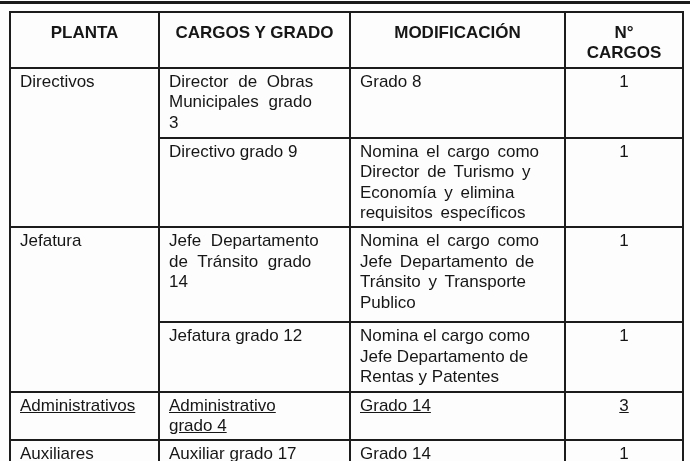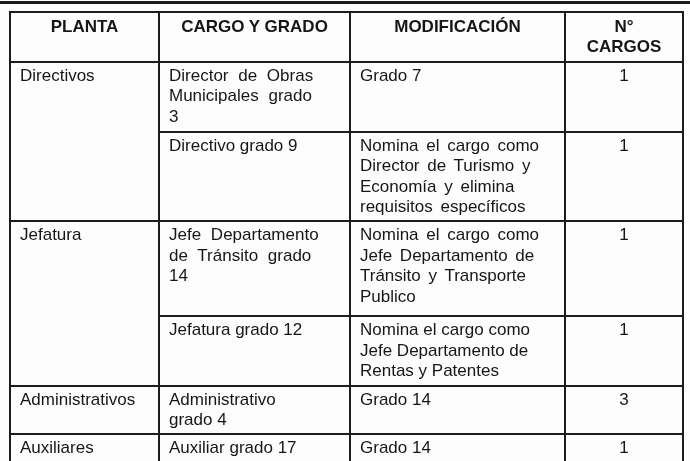--- a/index.html
+++ b/index.html
@@ -44,28 +44,28 @@
     vertical-align: top;
     font-size: 17px;
     line-height: 1.2;
     padding: 3px 9px 3px 9px;
     white-space: pre-line;
     overflow: hidden;
   }
   table.doc-table th {
     font-weight: bold;
     text-align: center;
-    padding-top: 4px;
+    padding-top: 10px;
   }
   thead tr        { height: 41px; }
   tbody tr.r1     { height: 70px; margin-left: 24px; }
   tbody tr.r2     { height: 89px; padding-left: 30px; }
   tbody tr.r3     { height: 95px; }
   tbody tr.r4     { height: 63px; }
-  tbody tr.r5     { height: 46px; }
+  tbody tr.r5     { height: 46px; text-decoration: underline; }
   tbody tr.r6     { height: 26px; }
 
   td.num { text-align: center; }
   td.wide  { word-spacing: 5px; }  
   td.widem { word-spacing: 3px; }
 </style>
 </head>
 <body>
 
 <div class="page">
@@ -74,33 +74,33 @@
   <table class="doc-table">
     <colgroup>
       <col class="c1">
         <col class="c2">
         <col class="c3">
         <col class="c4">
     </colgroup>
     <thead>
       <tr>
         <th>PLANTA</th>
-        <th>CARGO Y GRADO</th>
+        <th>CARGOS Y GRADO</th>
         <th>MODIFICACIÓN</th>
         <th>N°
 CARGOS</th>
       </tr>
     </thead>
     <tbody>
       <tr class="r1">
         <td rowspan="2">Directivos</td>
         <td class="wide">Director de Obras
 Municipales grado
 3</td>
-        <td>Grado 7</td>
+        <td>Grado 8</td>
         <td class="num">1</td>
       </tr>
       <tr class="r2">
         <td>Directivo grado 9</td>
         <td class="widem">Nomina el cargo como
 Director de Turismo y
 Economía y elimina
 requisitos específicos</td>
         <td class="num">1</td>
       </tr>

